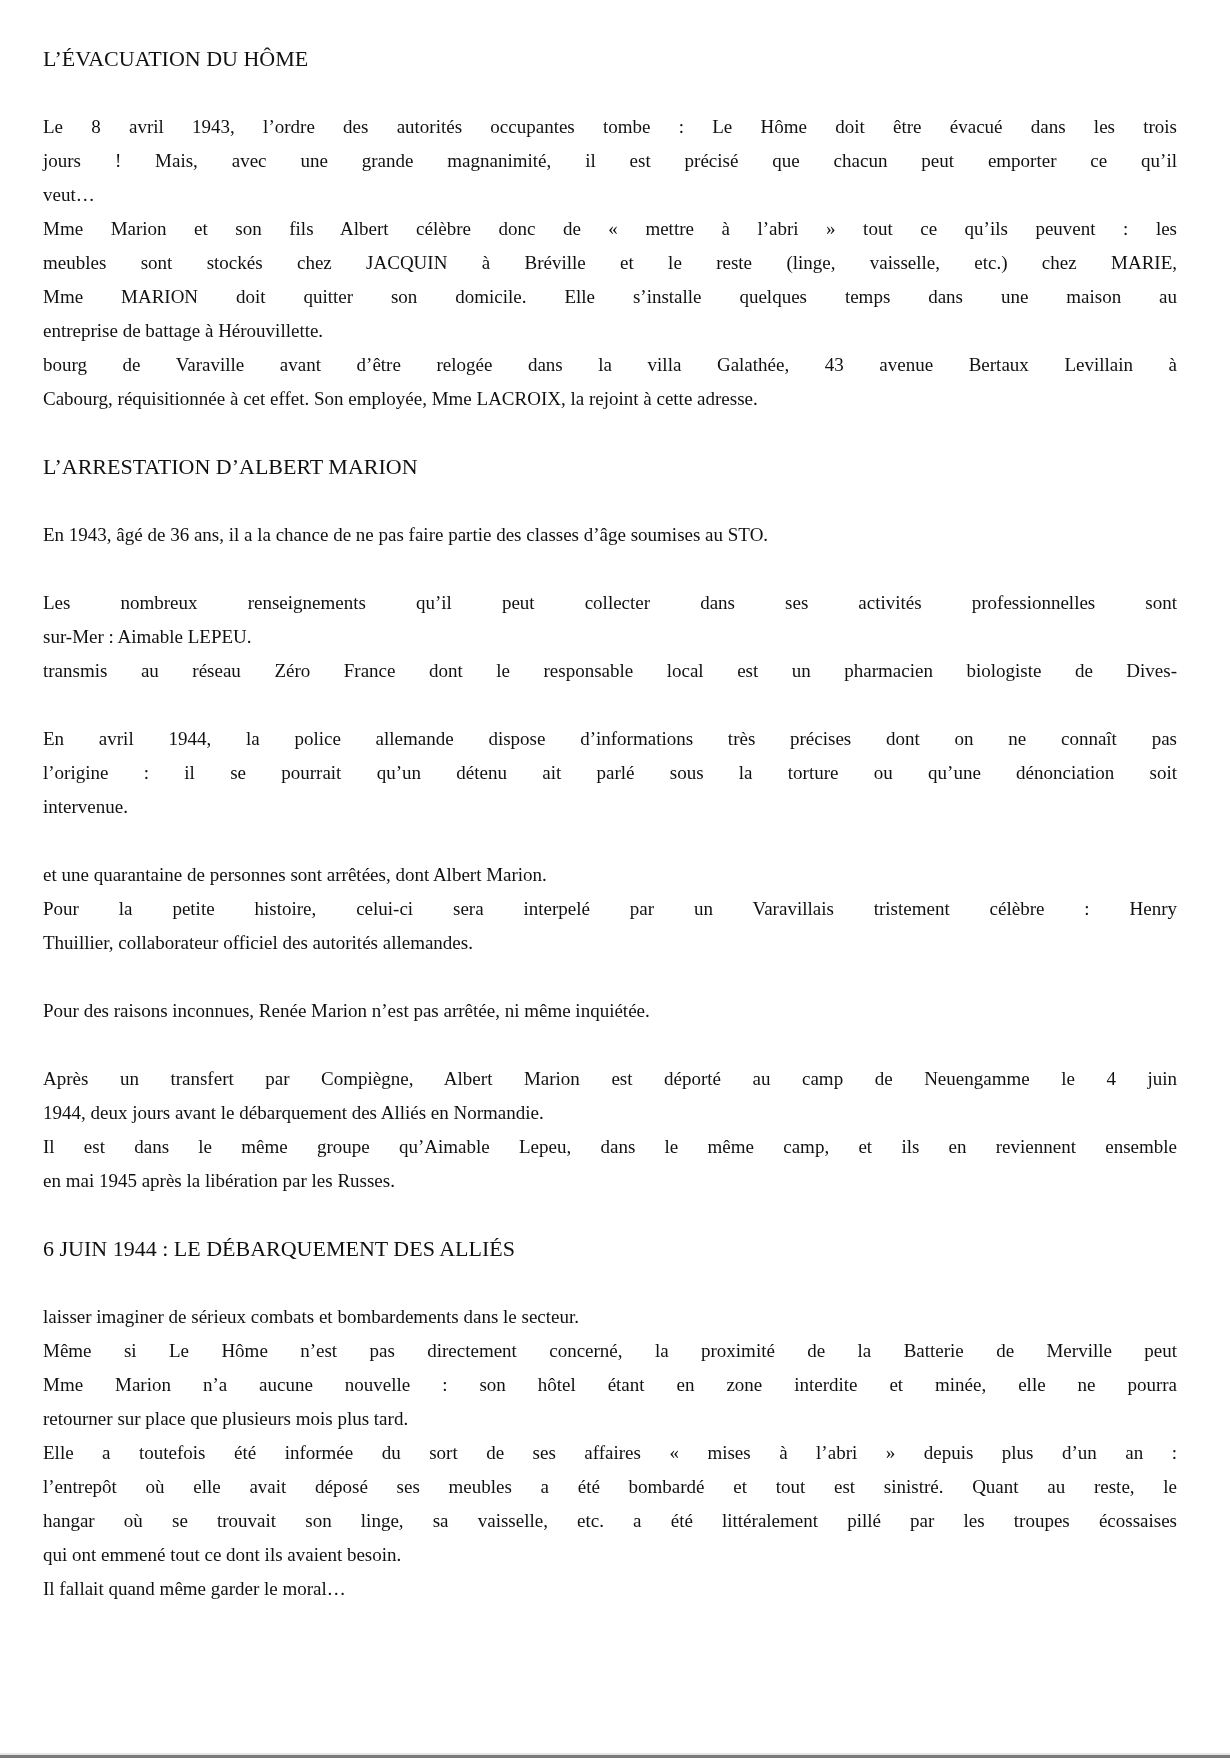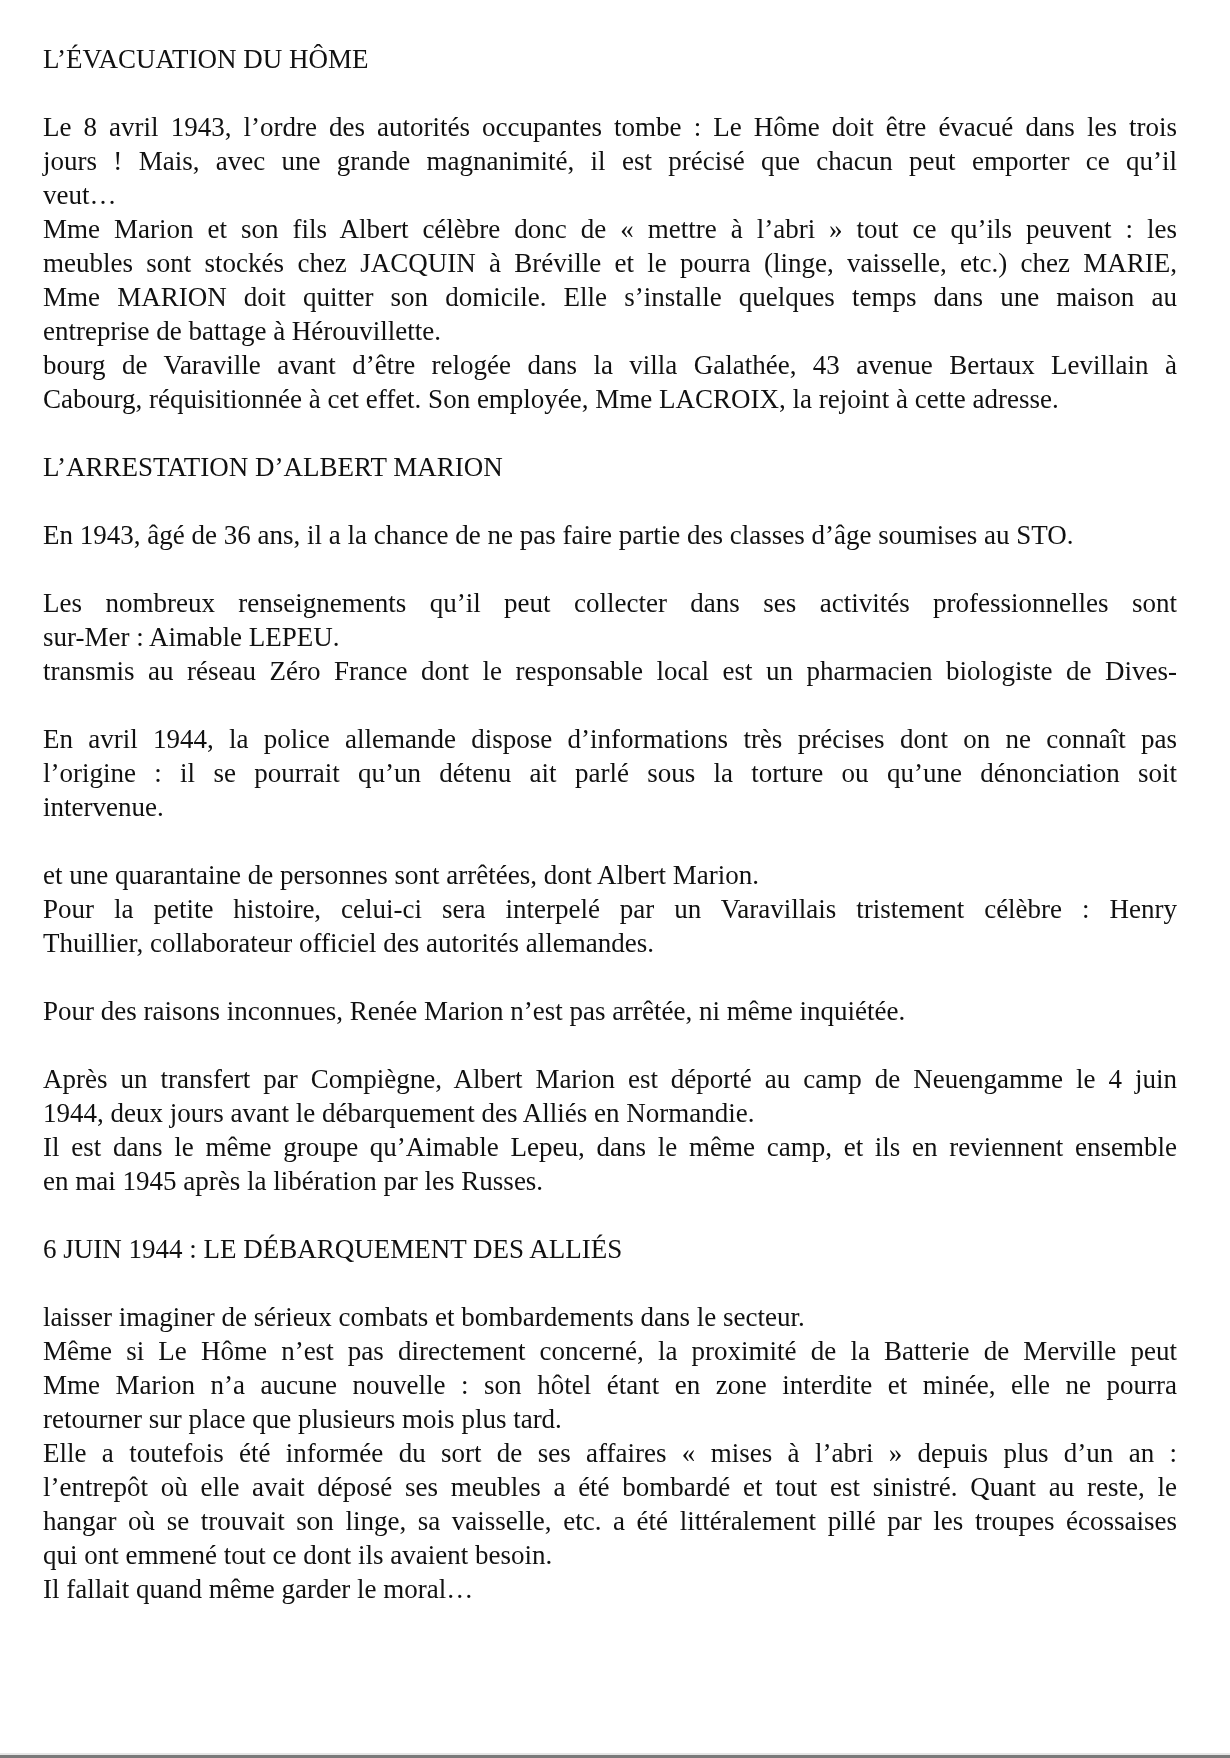--- a/index.html
+++ b/index.html
@@ -15,32 +15,32 @@
       font-family: "Liberation Serif", serif;
       color: #111111;
     }
     .page {
       position: absolute;
       left: 43px;
       top: 42px;
       width: 1134px;
     }
     .line {
-      font-size: 27px;
+      font-size: 19px;
       line-height: 34px;
       height: 34px;
       white-space: nowrap;
     }
     .justify {
       text-align: justify;
       text-align-last: justify;
       white-space: normal;
     }
     .gap { height: 34px; }
-    .heading { font-size: 27px; line-height: 34px; height: 34px; }
+    .heading { font-size: 22px; line-height: 34px; height: 34px; }
     .bottom-bar {
       position: absolute;
       left: 0;
       right: 0;
       bottom: 0;
       height: 3px;
       background: #7a7a7a;
       border-top: 2px solid #e6e6e6;
     }
   </style>
@@ -49,21 +49,21 @@
 
 <div class="page">
 
   <div class="heading">L’ÉVACUATION DU HÔME</div>
   <div class="gap"></div>
   <div>
     <div class="line justify">Le 8 avril 1943, l’ordre des autorités occupantes tombe : Le Hôme doit être évacué dans les trois</div>
     <div class="line justify">jours ! Mais, avec une grande magnanimité, il est précisé que chacun peut emporter ce qu’il</div>
     <div class="line">veut…</div>
     <div class="line justify">Mme Marion et son fils Albert célèbre donc de « mettre à l’abri » tout ce qu’ils peuvent : les</div>
-    <div class="line justify">meubles sont stockés chez JACQUIN à Bréville et le pourra (linge, vaisselle, etc.) chez MARIE,</div>
+    <div class="line justify">meubles sont stockés chez JACQUIN à Bréville et le reste (linge, vaisselle, etc.) chez MARIE,</div>
     <div class="line justify">Mme MARION doit quitter son domicile. Elle s’installe quelques temps dans une maison au</div>
     <div class="line">entreprise de battage à Hérouvillette.</div>
     <div class="line justify">bourg de Varaville avant d’être relogée dans la villa Galathée, 43 avenue Bertaux Levillain à</div>
     <div class="line">Cabourg, réquisitionnée à cet effet. Son employée, Mme LACROIX, la rejoint à cette adresse.</div>
   </div>
   <div class="gap"></div>
 
   <div class="heading">L’ARRESTATION D’ALBERT MARION</div>
   <div class="gap"></div>
   <div>

